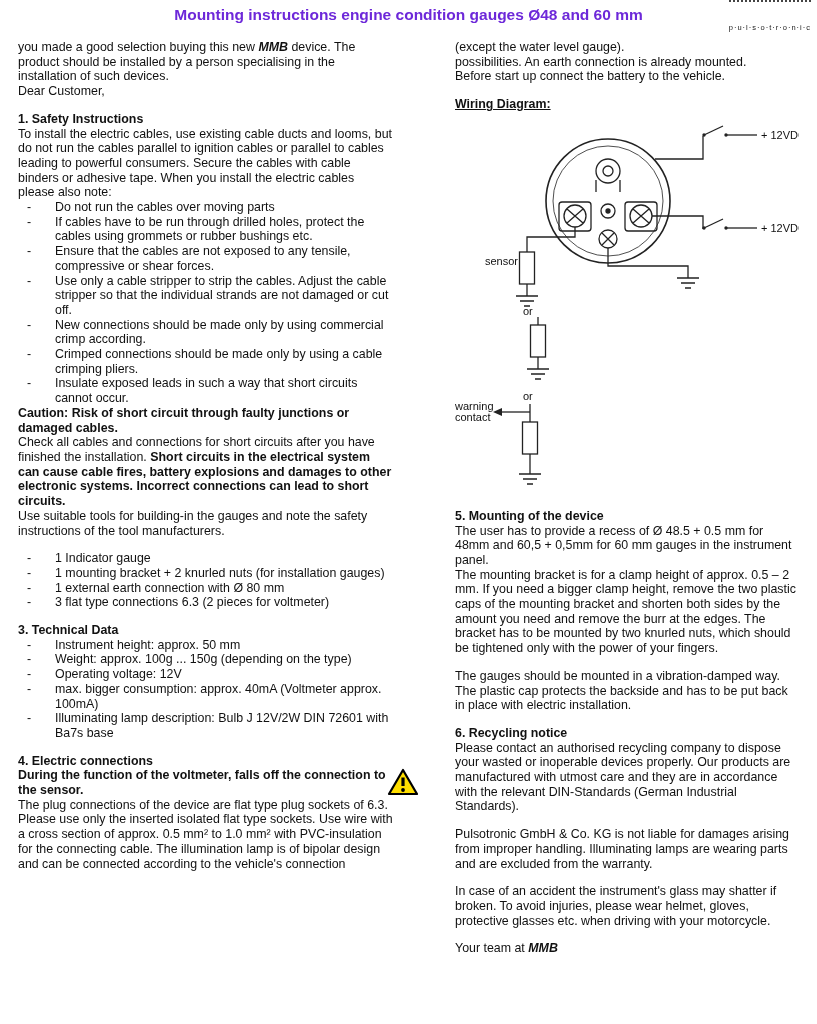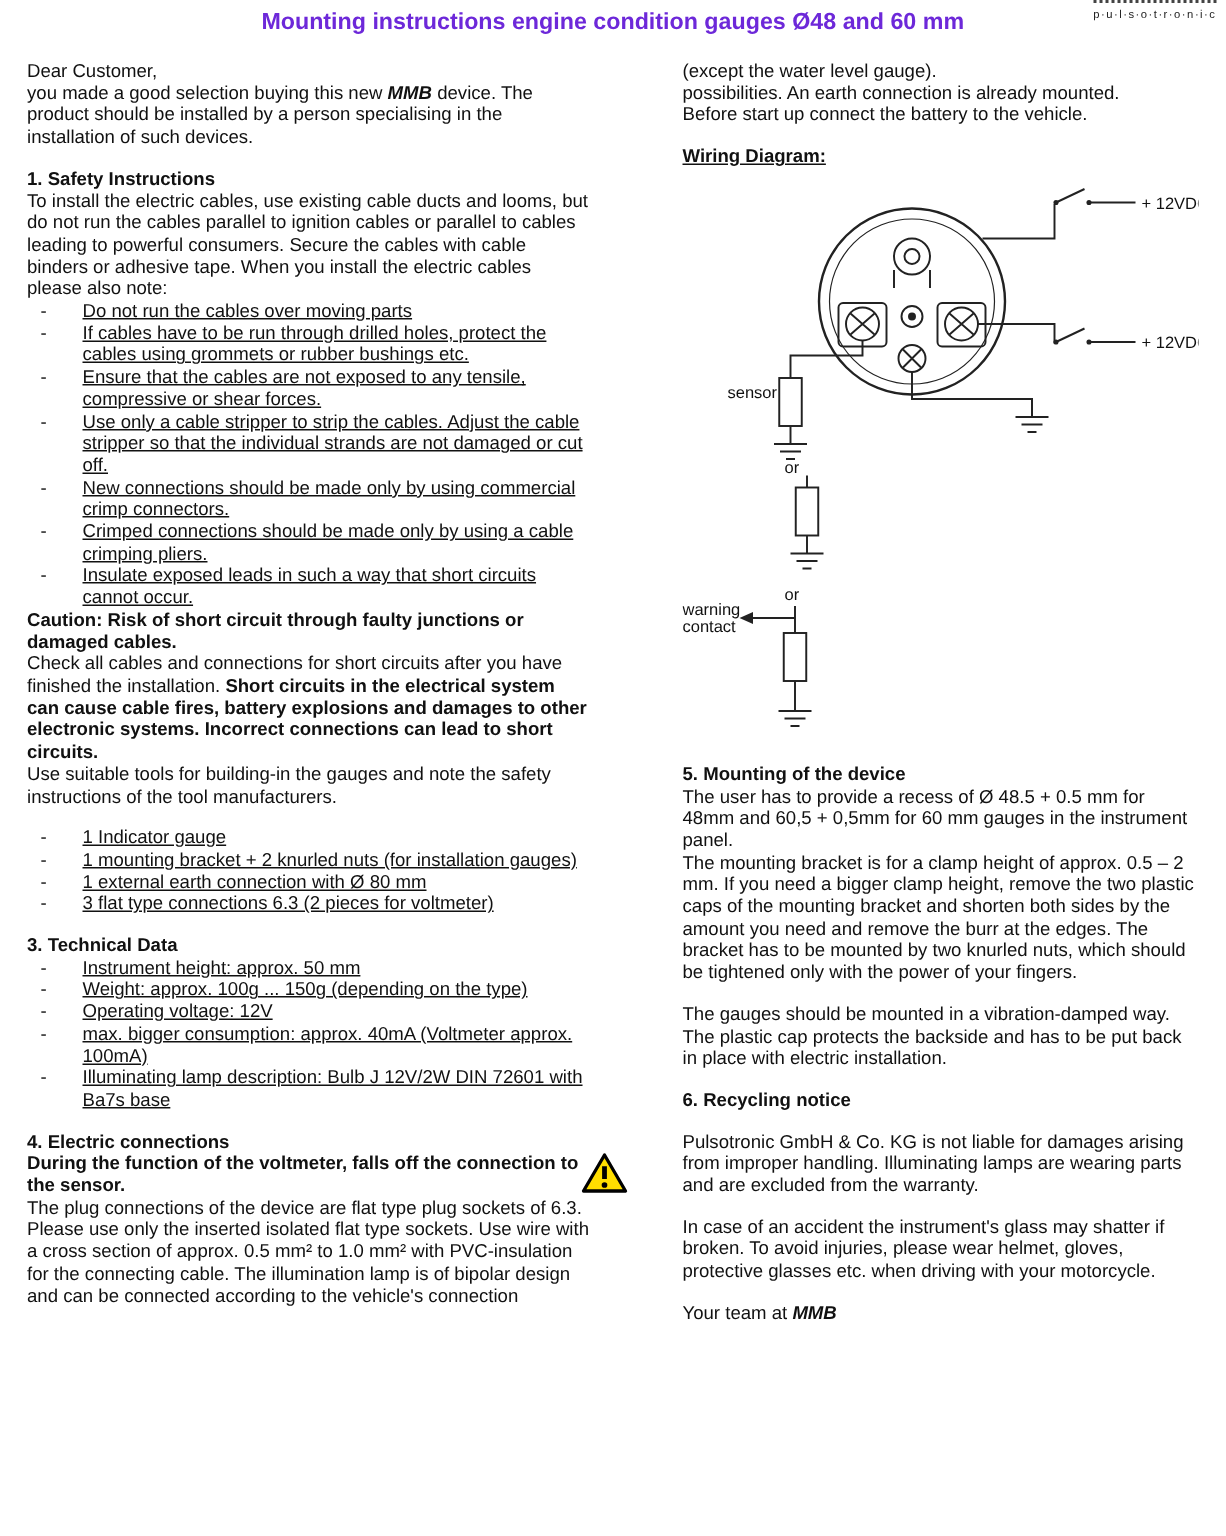--- a/index.html
+++ b/index.html
@@ -5,56 +5,56 @@
   * { margin:0; padding:0; box-sizing:border-box; }
   html,body { width:817px; height:1024px; }
   body { background:#fff; }
   .page {
     position:relative; width:817px; height:1024px; background:#fff;
     font-family:"Liberation Sans","DejaVu Sans",sans-serif;
     font-size:12.4px; line-height:14.7px; color:#111; overflow:hidden;
   }
   .logo {
     position:absolute; top:0; right:6px; font-size:7.5px; letter-spacing:1px;
-    color:#222; border-top:2px dotted #444; padding-top:1px;
+    color:#222; border-top:2px dotted #444; padding-top:19px;
   }
   .title {
     position:absolute; top:8px; left:0; right:0; text-align:center;
     font-size:15.5px; font-weight:bold; color:#6d28d9;
   }
   .col { position:absolute; top:40px; }
   .left  { left:18px;  width:375px; }
   .right { left:455px; width:344px; }
   .section { margin-top:13px; }
   .heading { font-weight:bold; }
   .bold { font-weight:bold; }
   .bi { font-weight:bold; font-style:italic; }
   .gap { margin-top:13px; }
   .bullet { display:flex; }
   .dash { flex:0 0 37px; padding-left:9px; }
-  .btxt { flex:1;text-decoration:underline; }
+  .btxt { flex:1; }
   .wiring-h { font-weight:bold; text-decoration:underline; }
   .s4 { position:relative; }
   .warn { position:absolute; top:14px; right:-26px; }
   .diagram { display:block; margin-top:4px; }
   .diagram text { font-size:11px; fill:#111; font-family:"Liberation Sans","DejaVu Sans",sans-serif; }
 </style>
 </head>
 <body>
 
 <div class="page">
 
   <div class="logo">p·u·l·s·o·t·r·o·n·i·c</div>
   <div class="title">Mounting instructions engine condition gauges Ø48 and 60 mm</div>
 
   <div class="col left">
 
     <div>
+      <div><span>you made a good selection buying this new </span><span class="bi">MMB</span><span> device. The product should be installed by a person specialising in the installation of such devices.</span></div>
       <div>Dear Customer,</div>
-      <div><span>you made a good selection buying this new </span><span class="bi">MMB</span><span> device. The product should be installed by a person specialising in the installation of such devices.</span></div>
     </div>
 
     <div class="section">
       <div class="heading">1. Safety Instructions</div>
       <div>To install the electric cables, use existing cable ducts and looms, but do not run the cables parallel to ignition cables or parallel to cables leading to powerful consumers. Secure the cables with cable binders or adhesive tape. When you install the electric cables please also note:</div>
       <div class="bullet">
           <span class="dash">-</span>
           <span class="btxt">Do not run the cables over moving parts</span>
         </div>
       <div class="bullet">
@@ -64,21 +64,21 @@
       <div class="bullet">
           <span class="dash">-</span>
           <span class="btxt">Ensure that the cables are not exposed to any tensile, compressive or shear forces.</span>
         </div>
       <div class="bullet">
           <span class="dash">-</span>
           <span class="btxt">Use only a cable stripper to strip the cables. Adjust the cable stripper so that the individual strands are not damaged or cut off.</span>
         </div>
       <div class="bullet">
           <span class="dash">-</span>
-          <span class="btxt">New connections should be made only by using commercial crimp connectors.</span>
+          <span class="btxt">New connections should be made only by using commercial crimp according.</span>
         </div>
       <div class="bullet">
           <span class="dash">-</span>
           <span class="btxt">Crimped connections should be made only by using a cable crimping pliers.</span>
         </div>
       <div class="bullet">
           <span class="dash">-</span>
           <span class="btxt">Insulate exposed leads in such a way that short circuits cannot occur.</span>
         </div>
       <div class="bold">Caution: Risk of short circuit through faulty junctions or damaged cables.</div>
@@ -226,19 +226,20 @@
 
     <div class="section">
       <div class="heading">5. Mounting of the device</div>
       <div>The user has to provide a recess of Ø 48.5 + 0.5 mm for 48mm and 60,5 + 0,5mm for 60 mm gauges in the instrument panel.</div>
       <div>The mounting bracket is for a clamp height of approx. 0.5 – 2 mm. If you need a bigger clamp height, remove the two plastic caps of the mounting bracket and shorten both sides by the amount you need and remove the burr at the edges. The bracket has to be mounted by two knurled nuts, which should be tightened only with the power of your fingers.</div>
       <div class="gap">The gauges should be mounted in a vibration-damped way. The plastic cap protects the backside and has to be put back in place with electric installation.</div>
     </div>
 
     <div class="section">
       <div class="heading">6. Recycling notice</div>
+      <div>Please contact an authorised recycling company to dispose your wasted or inoperable devices properly. Our products are manufactured with utmost care and they are in accordance with the relevant DIN-Standards (German Industrial Standards).</div>
       <div class="gap">Pulsotronic GmbH &amp; Co. KG is not liable for damages arising from improper handling. Illuminating lamps are wearing parts and are excluded from the warranty.</div>
       <div class="gap">In case of an accident the instrument's glass may shatter if broken. To avoid injuries, please wear helmet, gloves, protective glasses etc. when driving with your motorcycle.</div>
       <div class="gap"><span>Your team at </span><span class="bi">MMB</span></div>
     </div>
   </div>
 
 </div>
 
 </body></html>

